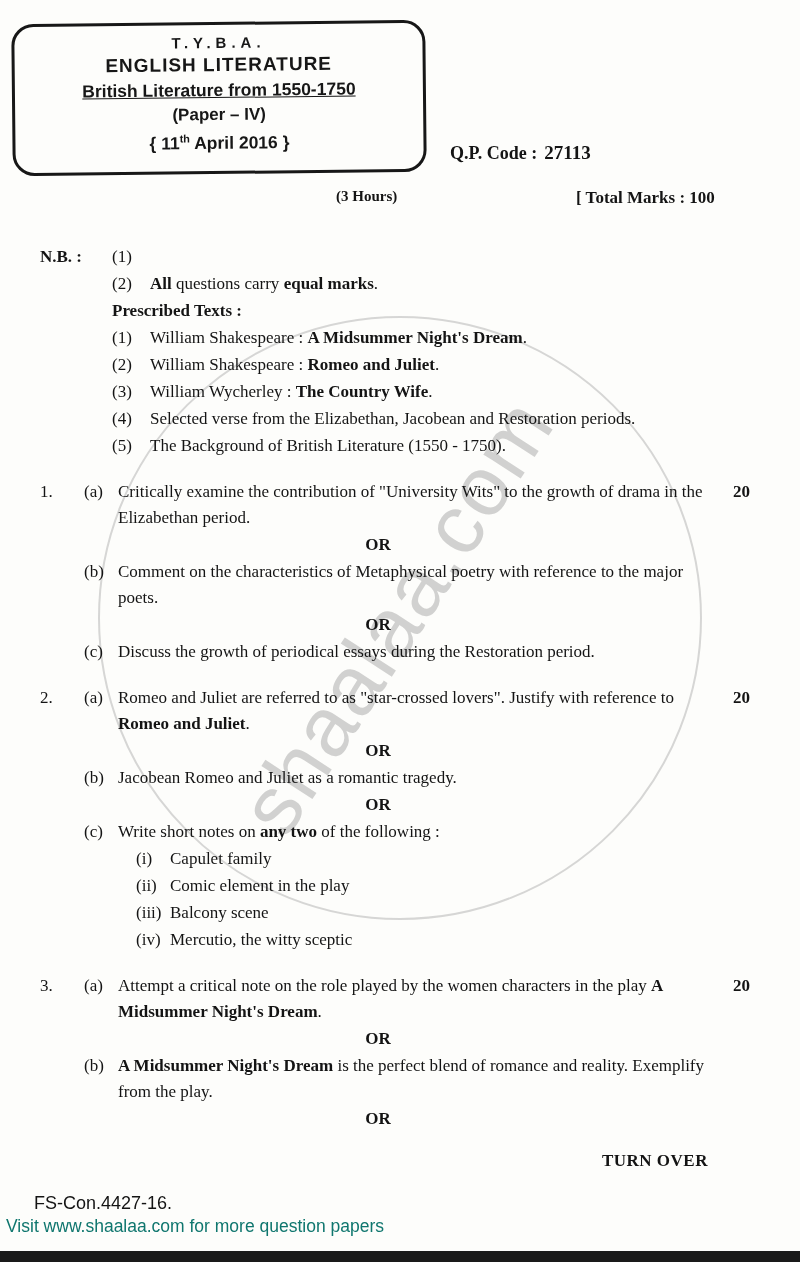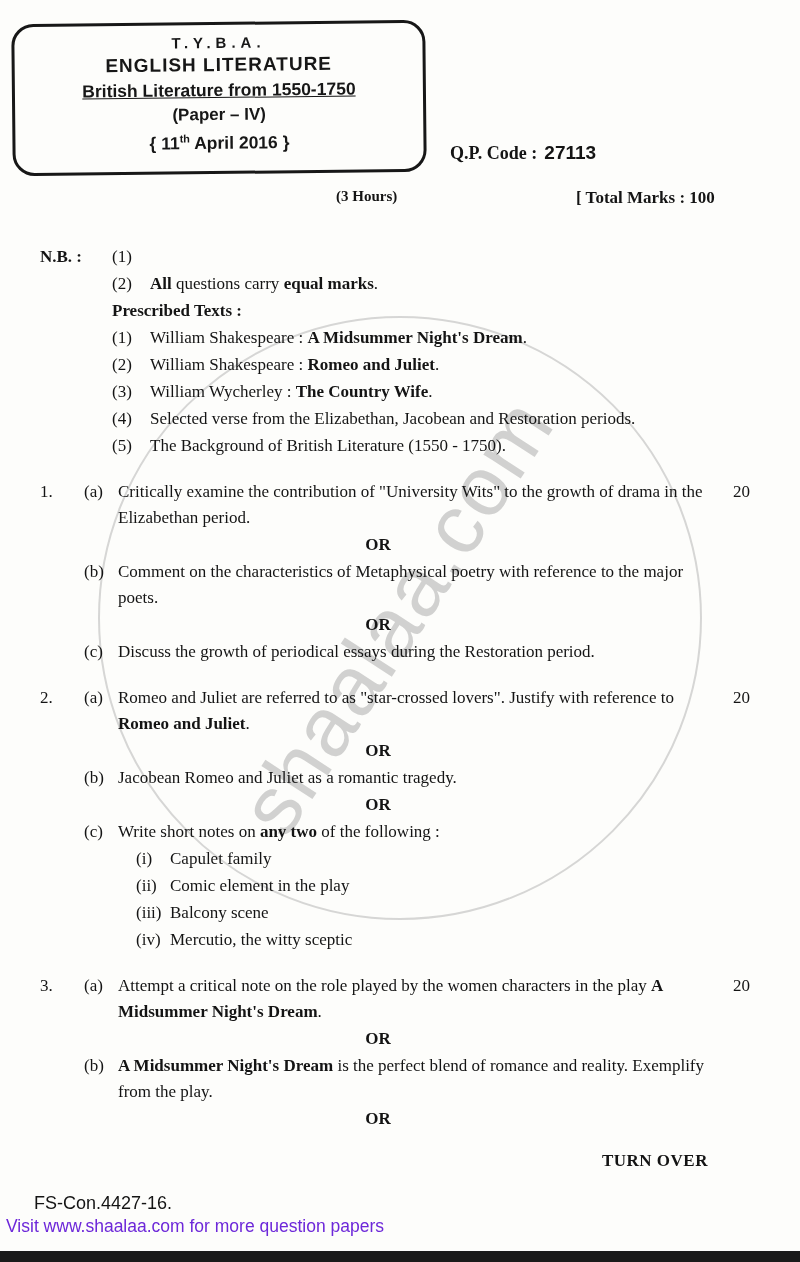--- a/index.html
+++ b/index.html
@@ -31,44 +31,44 @@
     text-align: center; font-family: "Liberation Sans", sans-serif; font-weight: 700;
     color: #171717; padding-top: 9px;
   }
   .hb1 { font-size: 15px; letter-spacing: 5px; }
   .hb2 { font-size: 19px; letter-spacing: 1px; margin-top: 3px; }
   .hb3 { font-size: 17.5px; text-decoration: underline; margin-top: 4px; }
   .hb4 { font-size: 17px; margin-top: 4px; }
   .hb5 { font-size: 17.5px; margin-top: 7px; }
 
   .qp-code { position: absolute; left: 450px; top: 142px; font-size: 18px; font-weight: bold; }
-  .qp-code .code-num { font-family: Liberation Sans, sans-serif; font-size: 19px; margin-left: 7px; }
+  .qp-code .code-num { font-family: Liberation Serif, serif; font-size: 19px; margin-left: 7px; }
   .duration { position: absolute; left: 336px; top: 188px; font-size: 15px; font-weight: bold; }
   .total-marks { position: absolute; left: 576px; top: 188px; font-size: 17px; font-weight: bold; }
 
   
   .content { position: absolute; left: 40px; top: 244px; width: 710px; font-size: 17px; line-height: 26px; }
   .row { display: flex; align-items: flex-start; margin-bottom: 1px; }
   .nb-label { width: 72px; flex: none; font-weight: bold; }
   .item-num { width: 38px; flex: none; }
   .item-text { flex: 1; }
   .prescribed-label { font-weight: bold; }
 
   .qblock { margin-top: 20px; }
   .q-num { width: 44px; flex: none; }
   .q-label { width: 34px; flex: none; }
   .q-text { flex: 1; }
-  .q-marks { width: 34px; flex: none; text-align: right; font-weight: normal; }
+  .q-marks { width: 34px; flex: none; text-align: right; font-weight: bold; }
   .or-row { width: 676px; text-align: center; font-weight: bold; margin: 1px 0; }
   .note-num { width: 52px; padding-left: 18px; flex: none; }
 
   .turn-over { text-align: right; padding-right: 42px; font-weight: bold; margin-top: 16px; letter-spacing: 0.5px; }
   .fs-code { font-family: "Liberation Sans", sans-serif; font-weight: normal; font-size: 18px; margin-top: 16px; margin-left: -6px; }
 
-  .site-line { position: absolute; left: 6px; top: 1216px; font-family: "Liberation Sans", sans-serif; font-size: 17.5px; color: #6d28d9; }
+  .site-line { position: absolute; left: 6px; top: 1216px; font-family: "Liberation Sans", sans-serif; font-size: 17.5px; color: #0f766e; }
   .bottom-bar { position: absolute; left: 0; bottom: 0; width: 800px; height: 11px; background: #1a1a1a; }
 </style>
 </head>
 <body>
 
 <div class="page">
 
   <div class="watermark-circle"></div>
   <div class="watermark-text">shaalaa.com</div>
 

